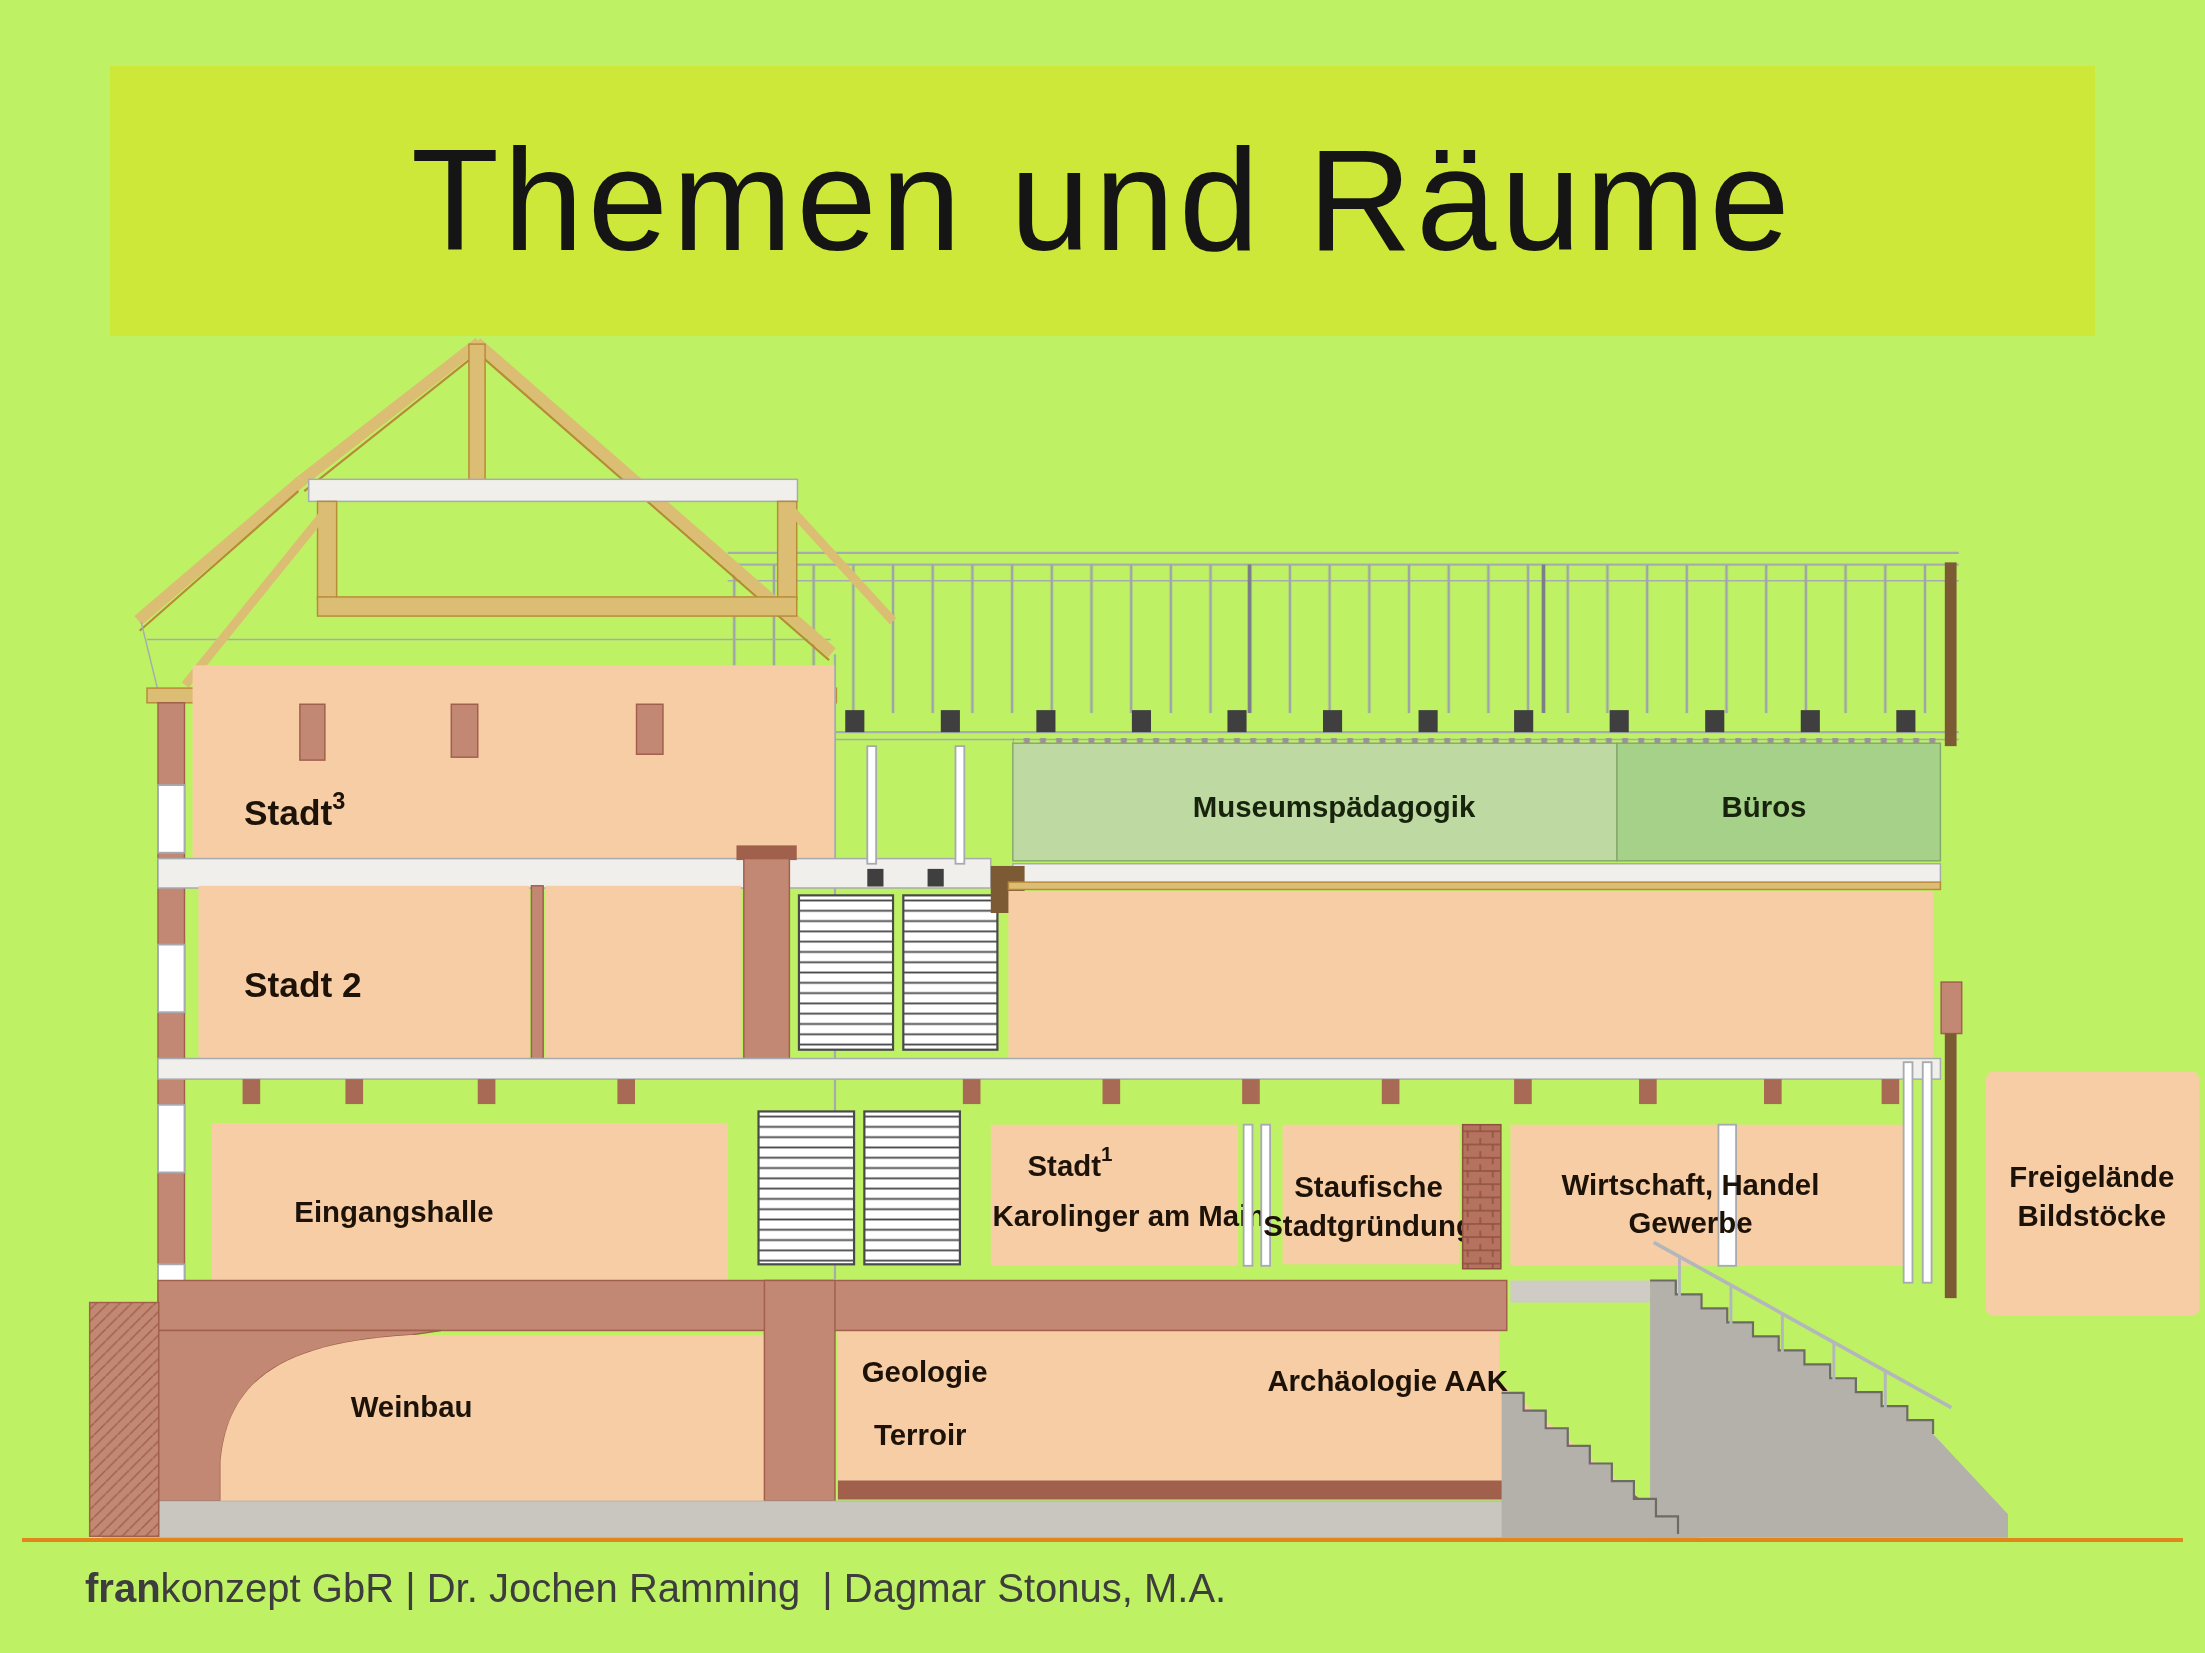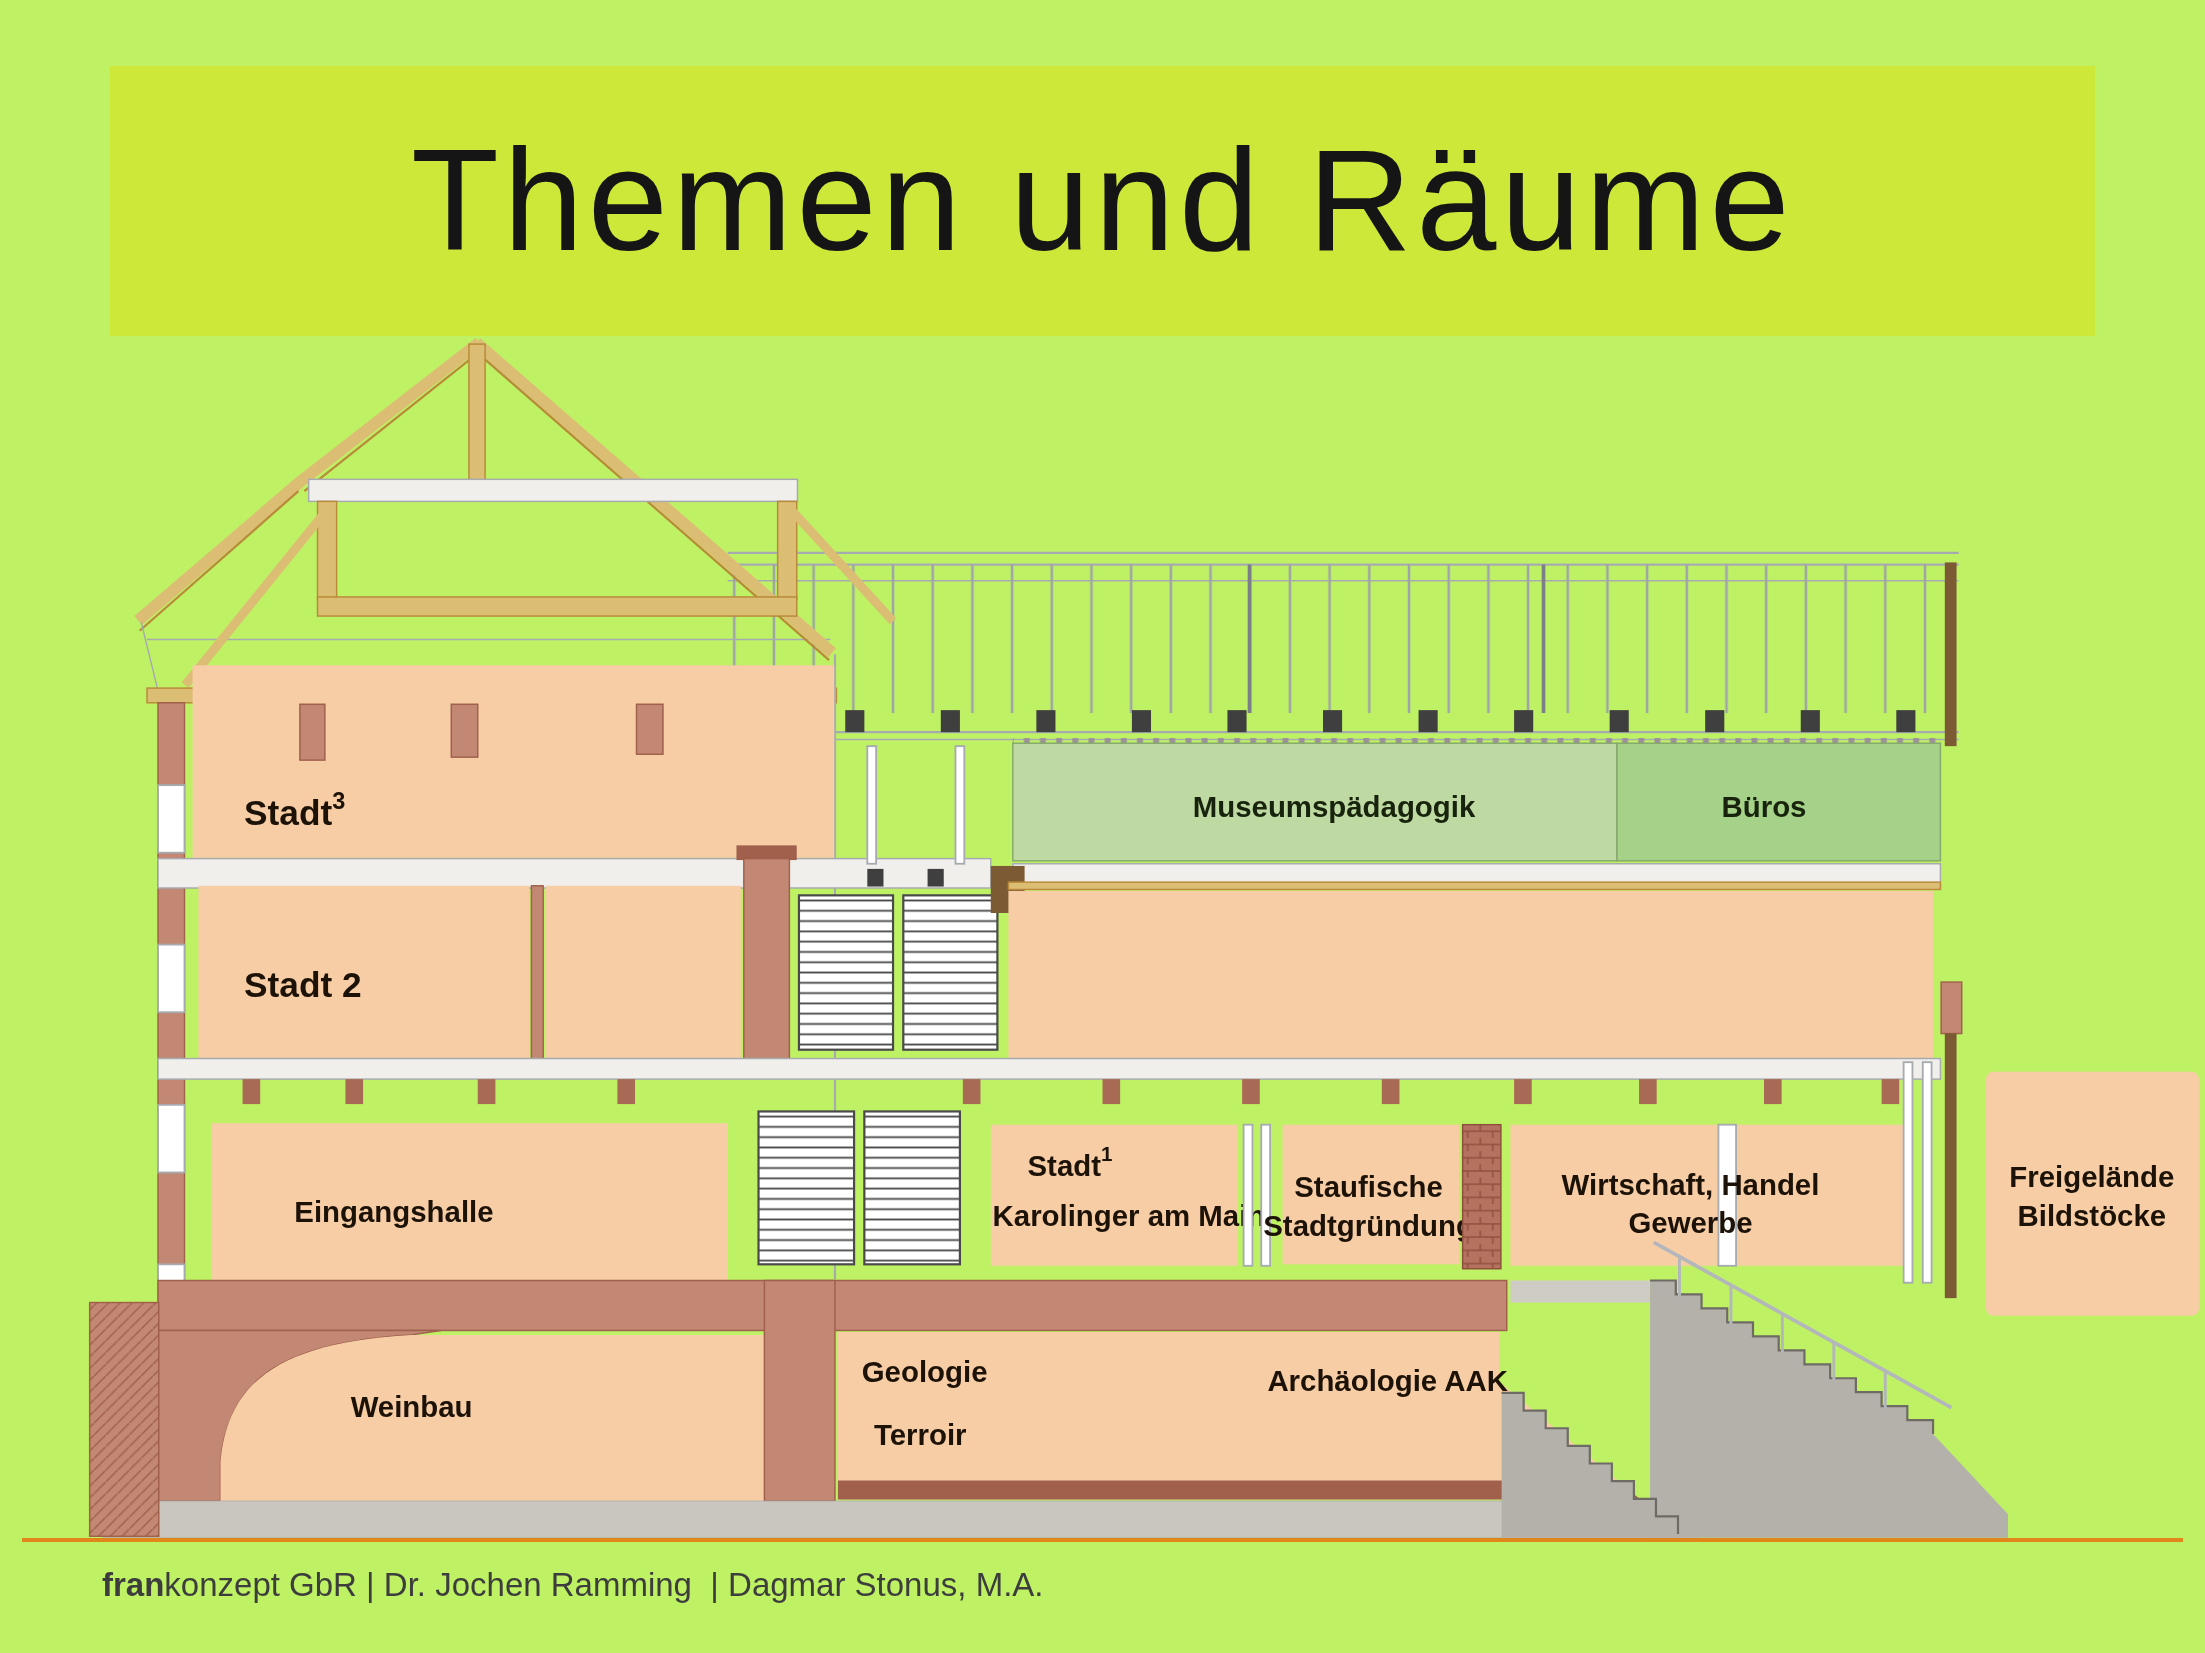--- a/index.html
+++ b/index.html
@@ -29,21 +29,21 @@
   .wood{fill:var(--c-wood-brown,#7b5a34);}
   .earth{fill:var(--c-ground-gray,#b4b1ab);}
   .rubble{fill:var(--c-rubble-gray,#c9c6c0);stroke:#b0ada7;stroke-width:1;}
   .joist{fill:#a96a55;}
   .djoist{fill:#3f3f3f;}
   .lbl{fill:var(--c-label-text,#1c1208);font-family:"Liberation Sans",sans-serif;font-weight:bold;font-size:40px;}
   .lbl-big{font-size:48px;}
   .lbl-green{fill:var(--c-green-label-text,#17230c);}
 
   .divider{position:absolute;left:22px;top:1538px;width:2161px;height:3.7px;background:var(--c-orange-divider,#e0861a);}
-  .footer{position:absolute;left:102px;top:1566px;font-size:33px;color:var(--c-footer-text,#3d3d3d);white-space:pre;}
+  .footer{position:absolute;left:85px;top:1566px;font-size:40px;color:var(--c-footer-text,#3d3d3d);white-space:pre;}
   .footer b{font-weight:bold;}
 </style>
 </head>
 <body>
 
 <div class="slide">
 
   <div class="banner">
     <h1>Themen und Räume</h1>
   </div>

